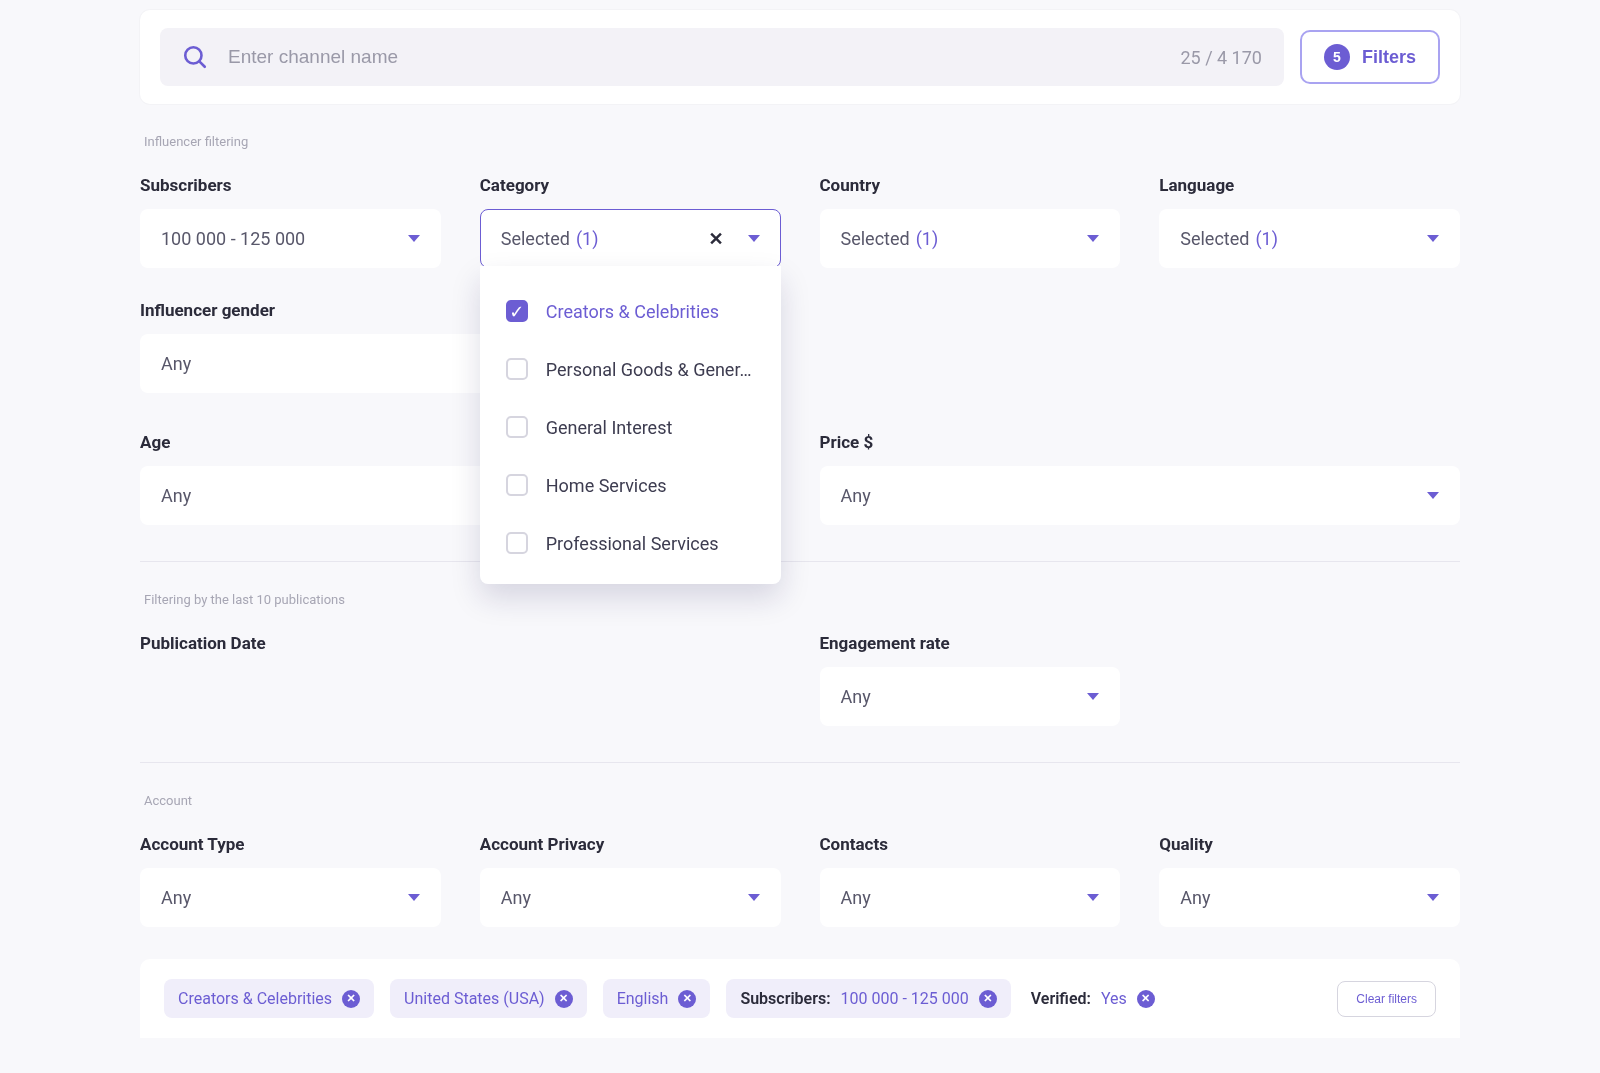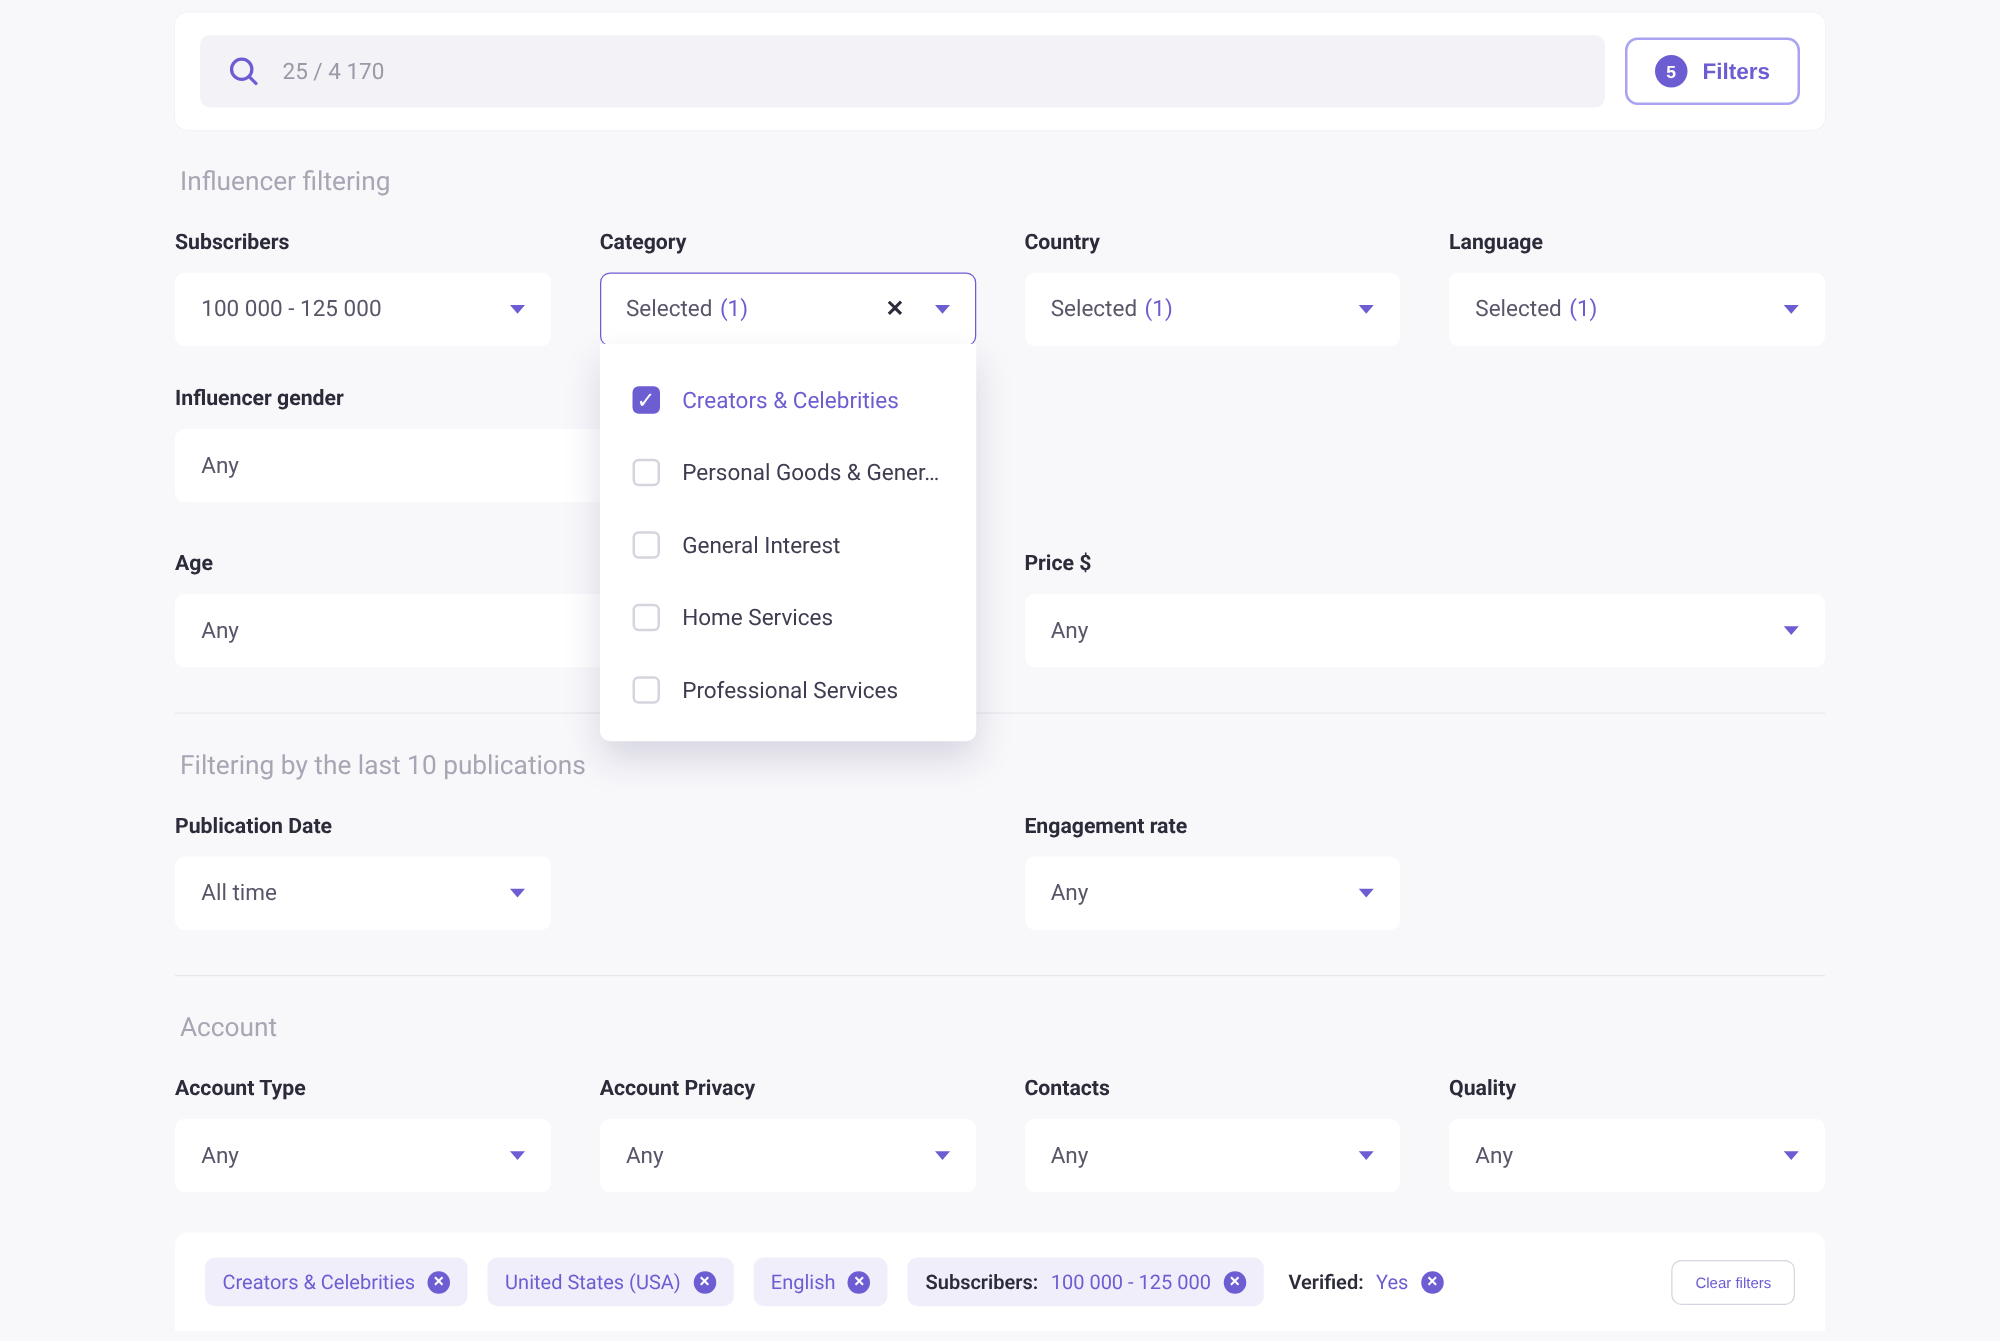--- a/index.html
+++ b/index.html
@@ -68,21 +68,21 @@
     background: #6c5dd3;
     color: #fff;
     font-size: 14px;
     font-weight: 700;
     display: flex;
     align-items: center;
     justify-content: center;
   }
 
   .section-title {
-    font-size: 21px;
+    font-size: 13px;
     color: #a7a6b4;
     margin: 30px 0 0 0;
     padding: 0 4px;
   }
   .filter-grid {
     display: grid;
     grid-template-columns: repeat(4, 1fr);
     column-gap: 24px;
     row-gap: 8px;
     margin-top: 26px;
@@ -238,20 +238,21 @@
 <body>
 
 <div class="page">
 
   <div class="top-bar">
     <div class="search-box">
       <svg width="26" height="26" viewBox="0 0 24 24" fill="none" stroke="#6c5dd3" stroke-width="2.4" stroke-linecap="round">
         <circle cx="10.5" cy="10.5" r="7.5"></circle>
         <line x1="21" y1="21" x2="16" y2="16"></line>
       </svg>
+      <input type="text" placeholder="Enter channel name" style="">
       <span class="search-count">25 / 4 170</span>
     </div>
     <button class="filters-btn">
       <span class="badge">5</span>
       <span>Filters</span>
     </button>
   </div>
 
   <div class="section-title">Influencer filtering</div>
 
@@ -368,28 +369,20 @@
       </div>
     </div>
   </div>
 
   <hr class="sep">
 
   <div class="section-title">Filtering by the last 10 publications</div>
   <div class="filter-grid">
     <div class="field">
       <div class="field-label">Publication Date</div>
-      <div class="select">
-        <span class="val">
-            <span>All time</span>
-          </span>
-        <span class="right">
-            <span class="chev"></span>
-          </span>
-      </div>
     </div>
     <div class="field placeholder-field"></div>
     <div class="field">
       <div class="field-label">Engagement rate</div>
       <div class="select">
         <span class="val">
             <span>Any</span>
           </span>
         <span class="right">
             <span class="chev"></span>

